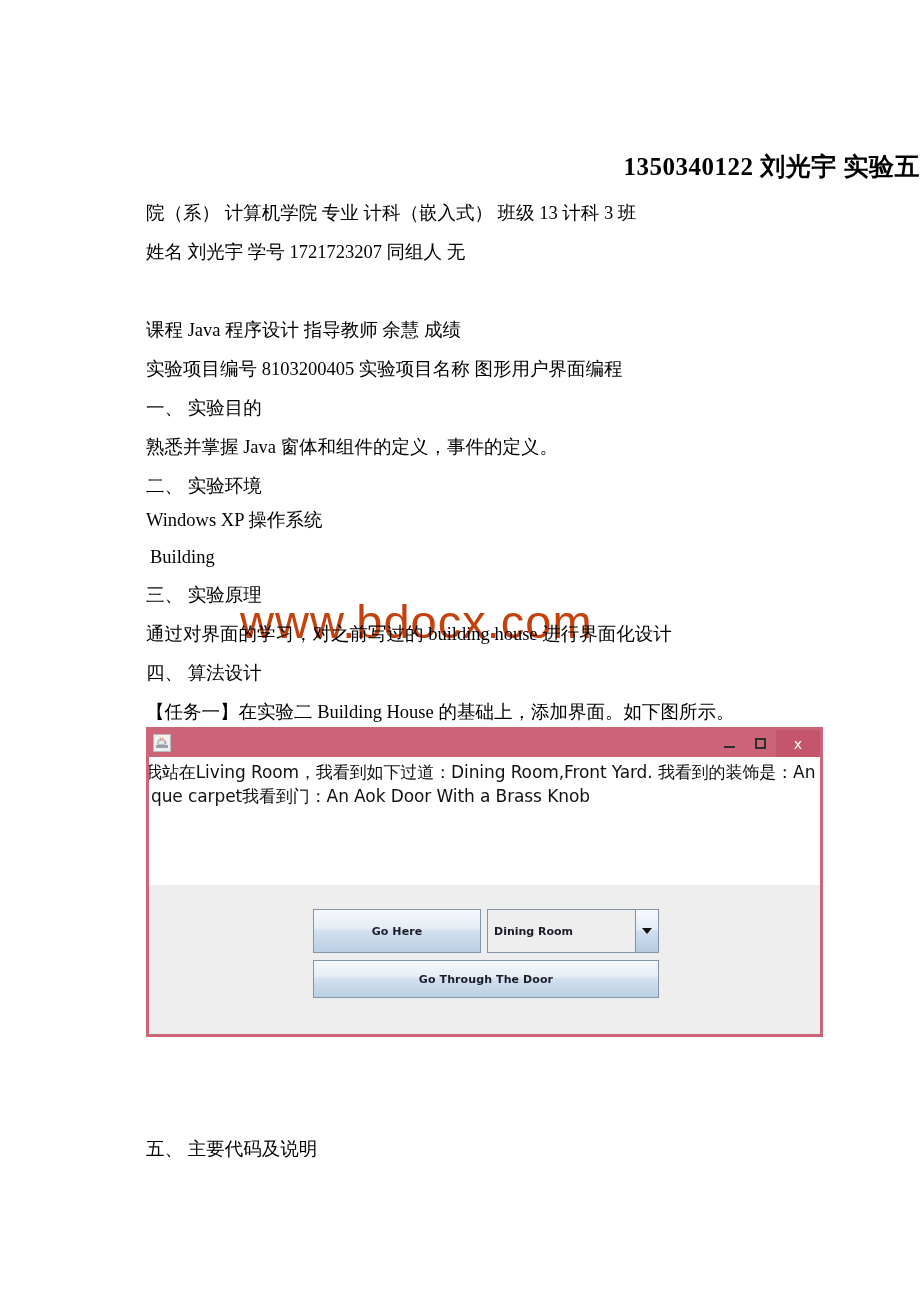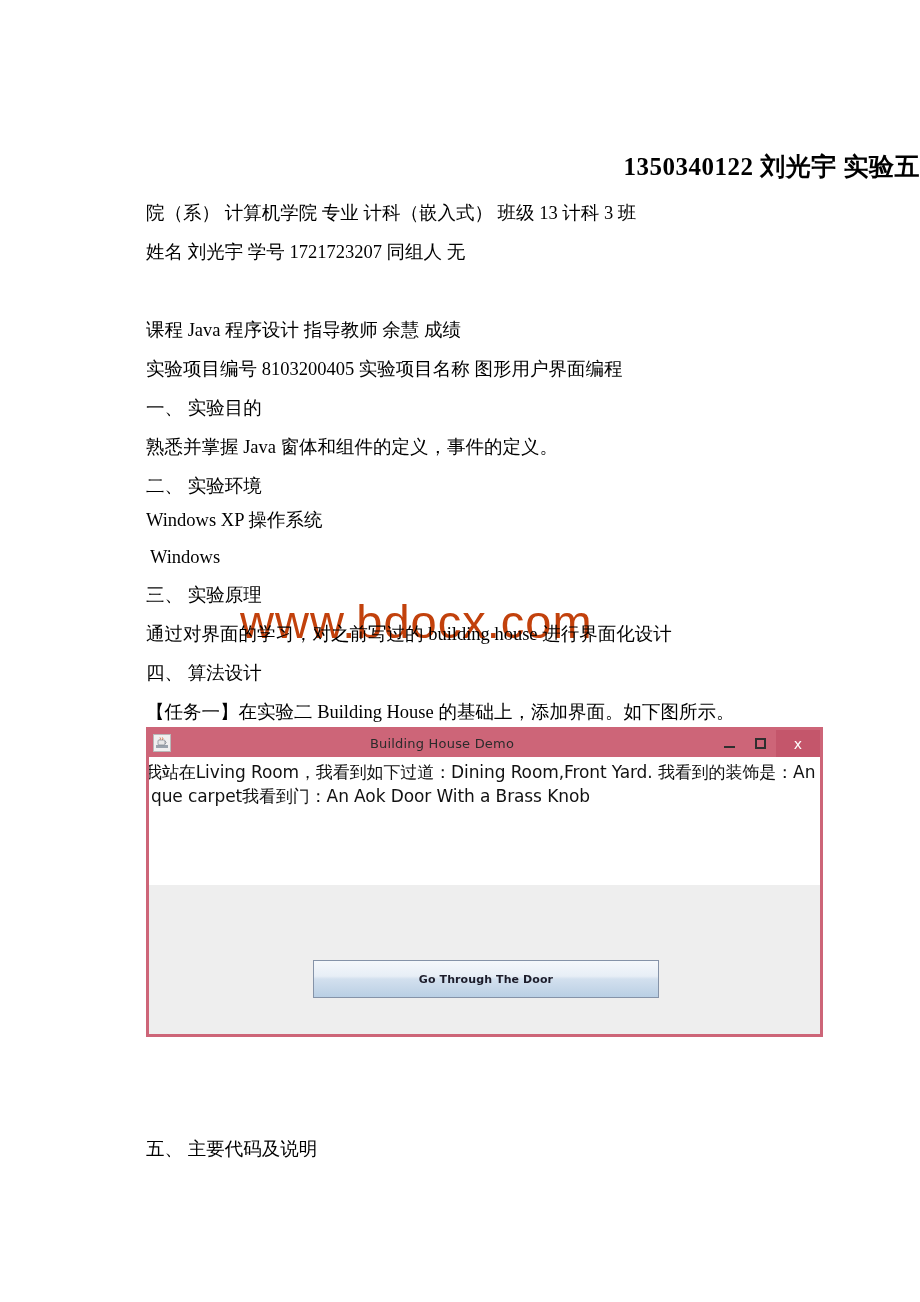--- a/index.html
+++ b/index.html
@@ -256,57 +256,66 @@
   <div class="doc-title">1350340122 刘光宇 实验五</div>
 
   <div class="line" style="top:201px">院（系） 计算机学院  专业  计科（嵌入式）  班级  13 计科 3 班</div>
   <div class="line" style="top:240px">姓名  刘光宇  学号  1721723207  同组人  无</div>
   <div class="line" style="top:318px">课程 Java 程序设计  指导教师  余慧  成绩</div>
   <div class="line" style="top:357px">实验项目编号 8103200405 实验项目名称 图形用户界面编程</div>
   <div class="line" style="top:396px">一、 实验目的</div>
   <div class="line" style="top:435px">熟悉并掌握 Java 窗体和组件的定义，事件的定义。</div>
   <div class="line" style="top:474px">二、 实验环境</div>
   <div class="line" style="top:508px">Windows XP 操作系统</div>
-  <div class="line indent" style="top:545px"> Windows</div>
+  <div class="line indent" style="top:545px"> Building</div>
   <div class="line" style="top:583px">三、 实验原理</div>
   <div class="line" style="top:622px"> 通过对界面的学习，对之前写过的 building house 进行界面化设计</div>
   <div class="line" style="top:661px">四、 算法设计</div>
   <div class="line" style="top:700px">【任务一】在实验二 Building House 的基础上，添加界面。如下图所示。</div>
   <div class="line" style="top:1137px">五、 主要代码及说明</div>
 
   <div class="java-window">
 
     <div class="jw-titlebar">
       <span class="jw-appicon">
         <svg width="14" height="14" viewBox="0 0 14 14">
           <rect x="1" y="9" width="12" height="3" fill="#9aa3ad"></rect>
           <rect x="3" y="4" width="7" height="5" rx="1" fill="#e8e8e8" stroke="#7d848c" stroke-width="0.7"></rect>
           <path d="M10 5 q2.2 1.5 0 3" stroke="#7d848c" stroke-width="0.8" fill="none"></path>
           <path d="M5 1.5 q1 1.2 0 2.3" stroke="#d4663a" stroke-width="0.9" fill="none"></path>
           <path d="M7.4 1.5 q1 1.2 0 2.3" stroke="#d4663a" stroke-width="0.9" fill="none"></path>
         </svg>
       </span>
-      <span class="jw-title">Building House Demo</span>
       <span class="jw-winbuttons">
         <span class="jw-btn">
           <i class="jw-min-glyph"></i>
         </span>
         <span class="jw-btn">
           <i class="jw-max-glyph"></i>
         </span>
         <span class="jw-btn jw-btn-close">x</span>
       </span>
     </div>
 
     <div class="jw-textarea">
       <div class="jw-textline l1">我站在Living Room，我看到如下过道：Dining Room,Front Yard. 我看到的装饰是：An anti</div>
       <div class="jw-textline l2">que carpet我看到门：An Aok Door With a Brass Knob</div>
     </div>
 
     <div class="jw-panel">
 
+      <div class="jw-row-top">
+        <div class="jswing-button btn-go-here">Go Here</div>
+
+        <div class="jw-combo">
+          <div class="jw-combo-field">Dining Room</div>
+          <div class="jw-combo-arrow">
+            <i class="arrow-tri"></i>
+          </div>
+        </div>
+      </div>
 
       <div class="jswing-button btn-go-door">Go Through The Door</div>
 
     </div>
   </div>
 
 </div>
 
 </body></html>

